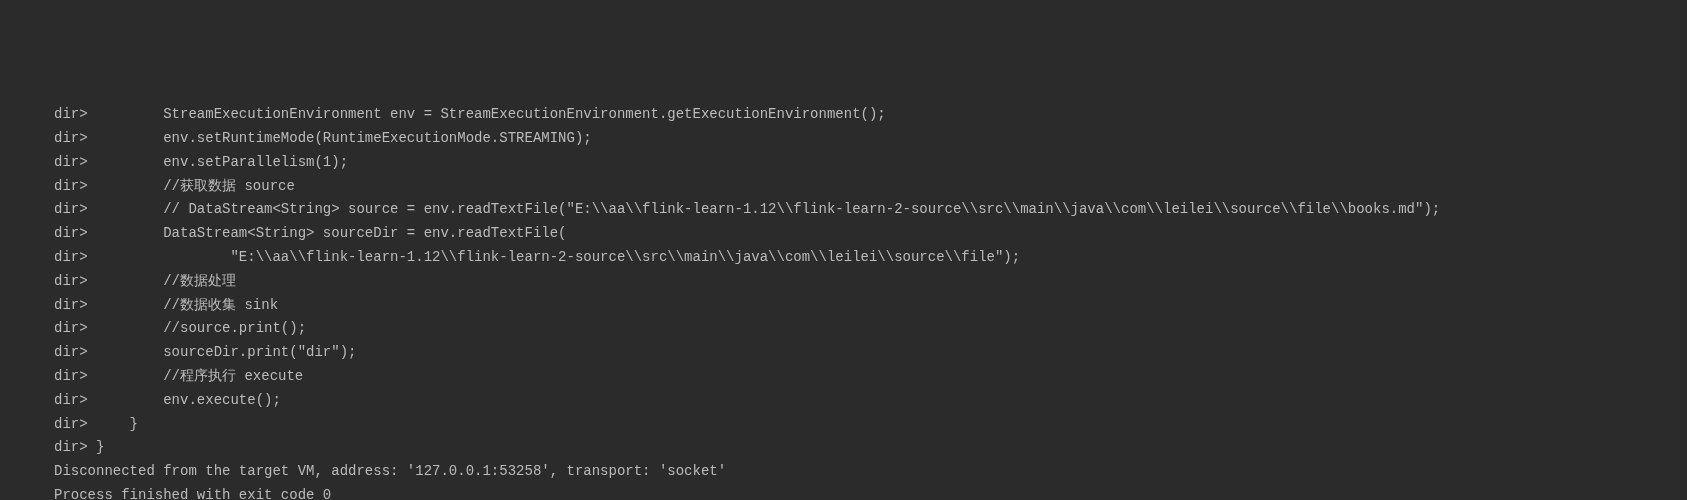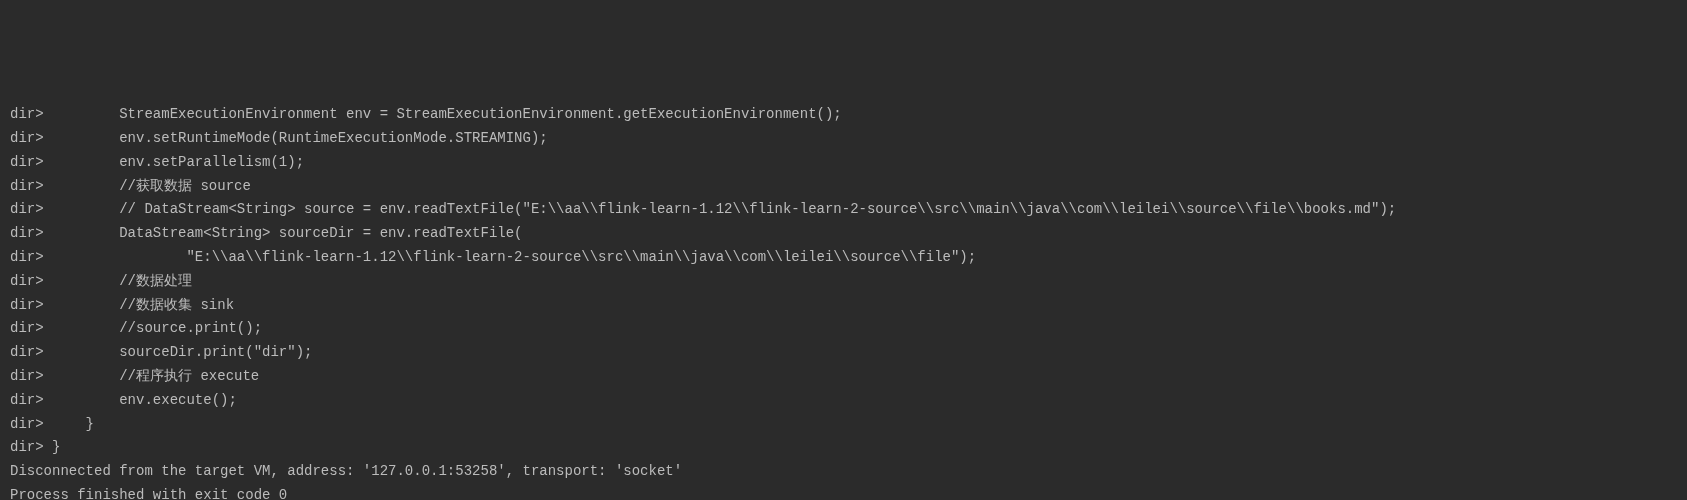--- a/index.html
+++ b/index.html
@@ -14,20 +14,21 @@
       font-size: 14px;
       line-height: 1.7;
       padding: 8px 10px;
       white-space: pre;
       overflow-x: auto;
       width: 1687px;
       height: 500px;
     }
     .console-line {
       white-space: pre;
+      margin-left: 44px;
     }
   </style>
 </head>
 <body>
 
 
 
 <div><div class="console-line">dir&gt;         StreamExecutionEnvironment env = StreamExecutionEnvironment.getExecutionEnvironment();</div><div class="console-line">dir&gt;         env.setRuntimeMode(RuntimeExecutionMode.STREAMING);</div><div class="console-line">dir&gt;         env.setParallelism(1);</div><div class="console-line">dir&gt;         //获取数据 source</div><div class="console-line">dir&gt;         // DataStream&lt;String&gt; source = env.readTextFile("E:\\aa\\flink-learn-1.12\\flink-learn-2-source\\src\\main\\java\\com\\leilei\\source\\file\\books.md");</div><div class="console-line">dir&gt;         DataStream&lt;String&gt; sourceDir = env.readTextFile(</div><div class="console-line">dir&gt;                 "E:\\aa\\flink-learn-1.12\\flink-learn-2-source\\src\\main\\java\\com\\leilei\\source\\file");</div><div class="console-line">dir&gt;         //数据处理</div><div class="console-line">dir&gt;         //数据收集 sink</div><div class="console-line">dir&gt;         //source.print();</div><div class="console-line">dir&gt;         sourceDir.print("dir");</div><div class="console-line">dir&gt;         //程序执行 execute</div><div class="console-line">dir&gt;         env.execute();</div><div class="console-line">dir&gt;     }</div><div class="console-line">dir&gt; }</div><div class="console-line">Disconnected from the target VM, address: '127.0.0.1:53258', transport: 'socket'</div><div class="console-line"></div><div class="console-line">Process finished with exit code 0</div></div>
 
 

